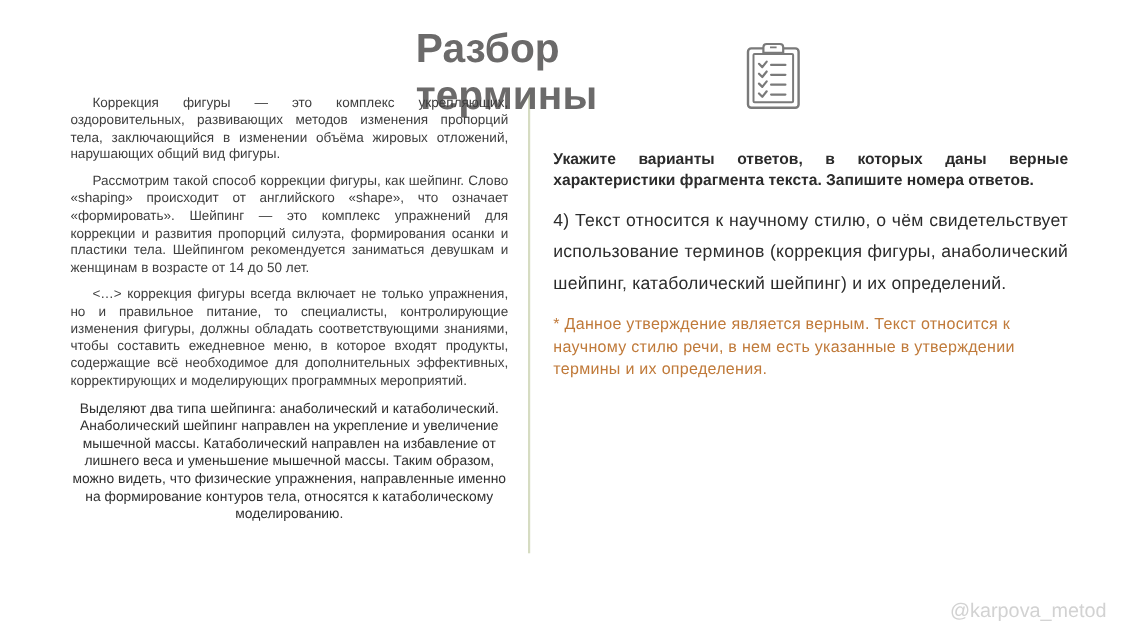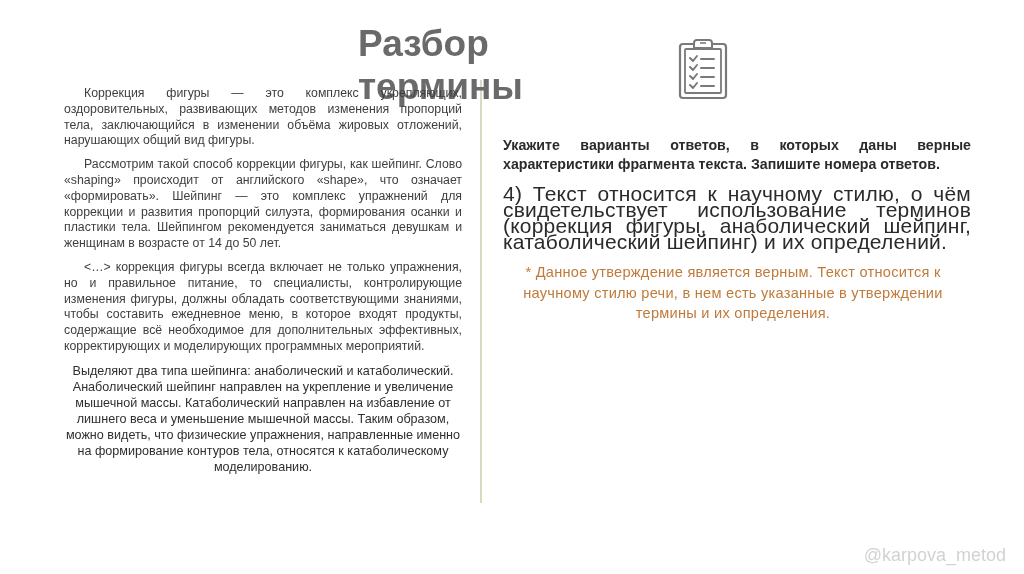--- a/index.html
+++ b/index.html
@@ -9,21 +9,21 @@
     }
     body {
       width: 1024px;
       height: 574px;
       position: relative;
       overflow: hidden;
       font-family: "Liberation Sans", sans-serif;
     }
     .title {
       position: absolute;
-      left: 358px;
+      left: 378px;
       top: 22px;
       width: 200px;
       font-family: "Liberation Sans", sans-serif;
       font-weight: bold;
       font-size: 37px;
       line-height: 43px;
       color: #6b6a6a;
       z-index: 1;
     }
     .left-col {
@@ -75,32 +75,32 @@
     }
     .question {
       font-weight: bold;
       font-size: 14.2px;
       line-height: 19px;
       color: #2b2b2b;
       text-align: justify;
       margin: 0 0 12px 0;
     }
     .answer {
-      font-size: 21px;
-      line-height: 16px;
+      font-size: 16px;
+      line-height: 29px;
       color: #2b2b2b;
       text-align: justify;
       margin: 0 0 12px 0;
       letter-spacing: 0.2px;
     }
     .comment {
       font-size: 14.6px;
       line-height: 20.5px;
       color: #c07a3a;
-      text-align: center;
+      text-align: left;
       margin: 0;
       width: 460px;
       letter-spacing: 0.25px;
     }
     .watermark {
       position: absolute;
       right: 18px;
       bottom: 8px;
       font-family: "Liberation Sans", sans-serif;
       font-size: 18px;

